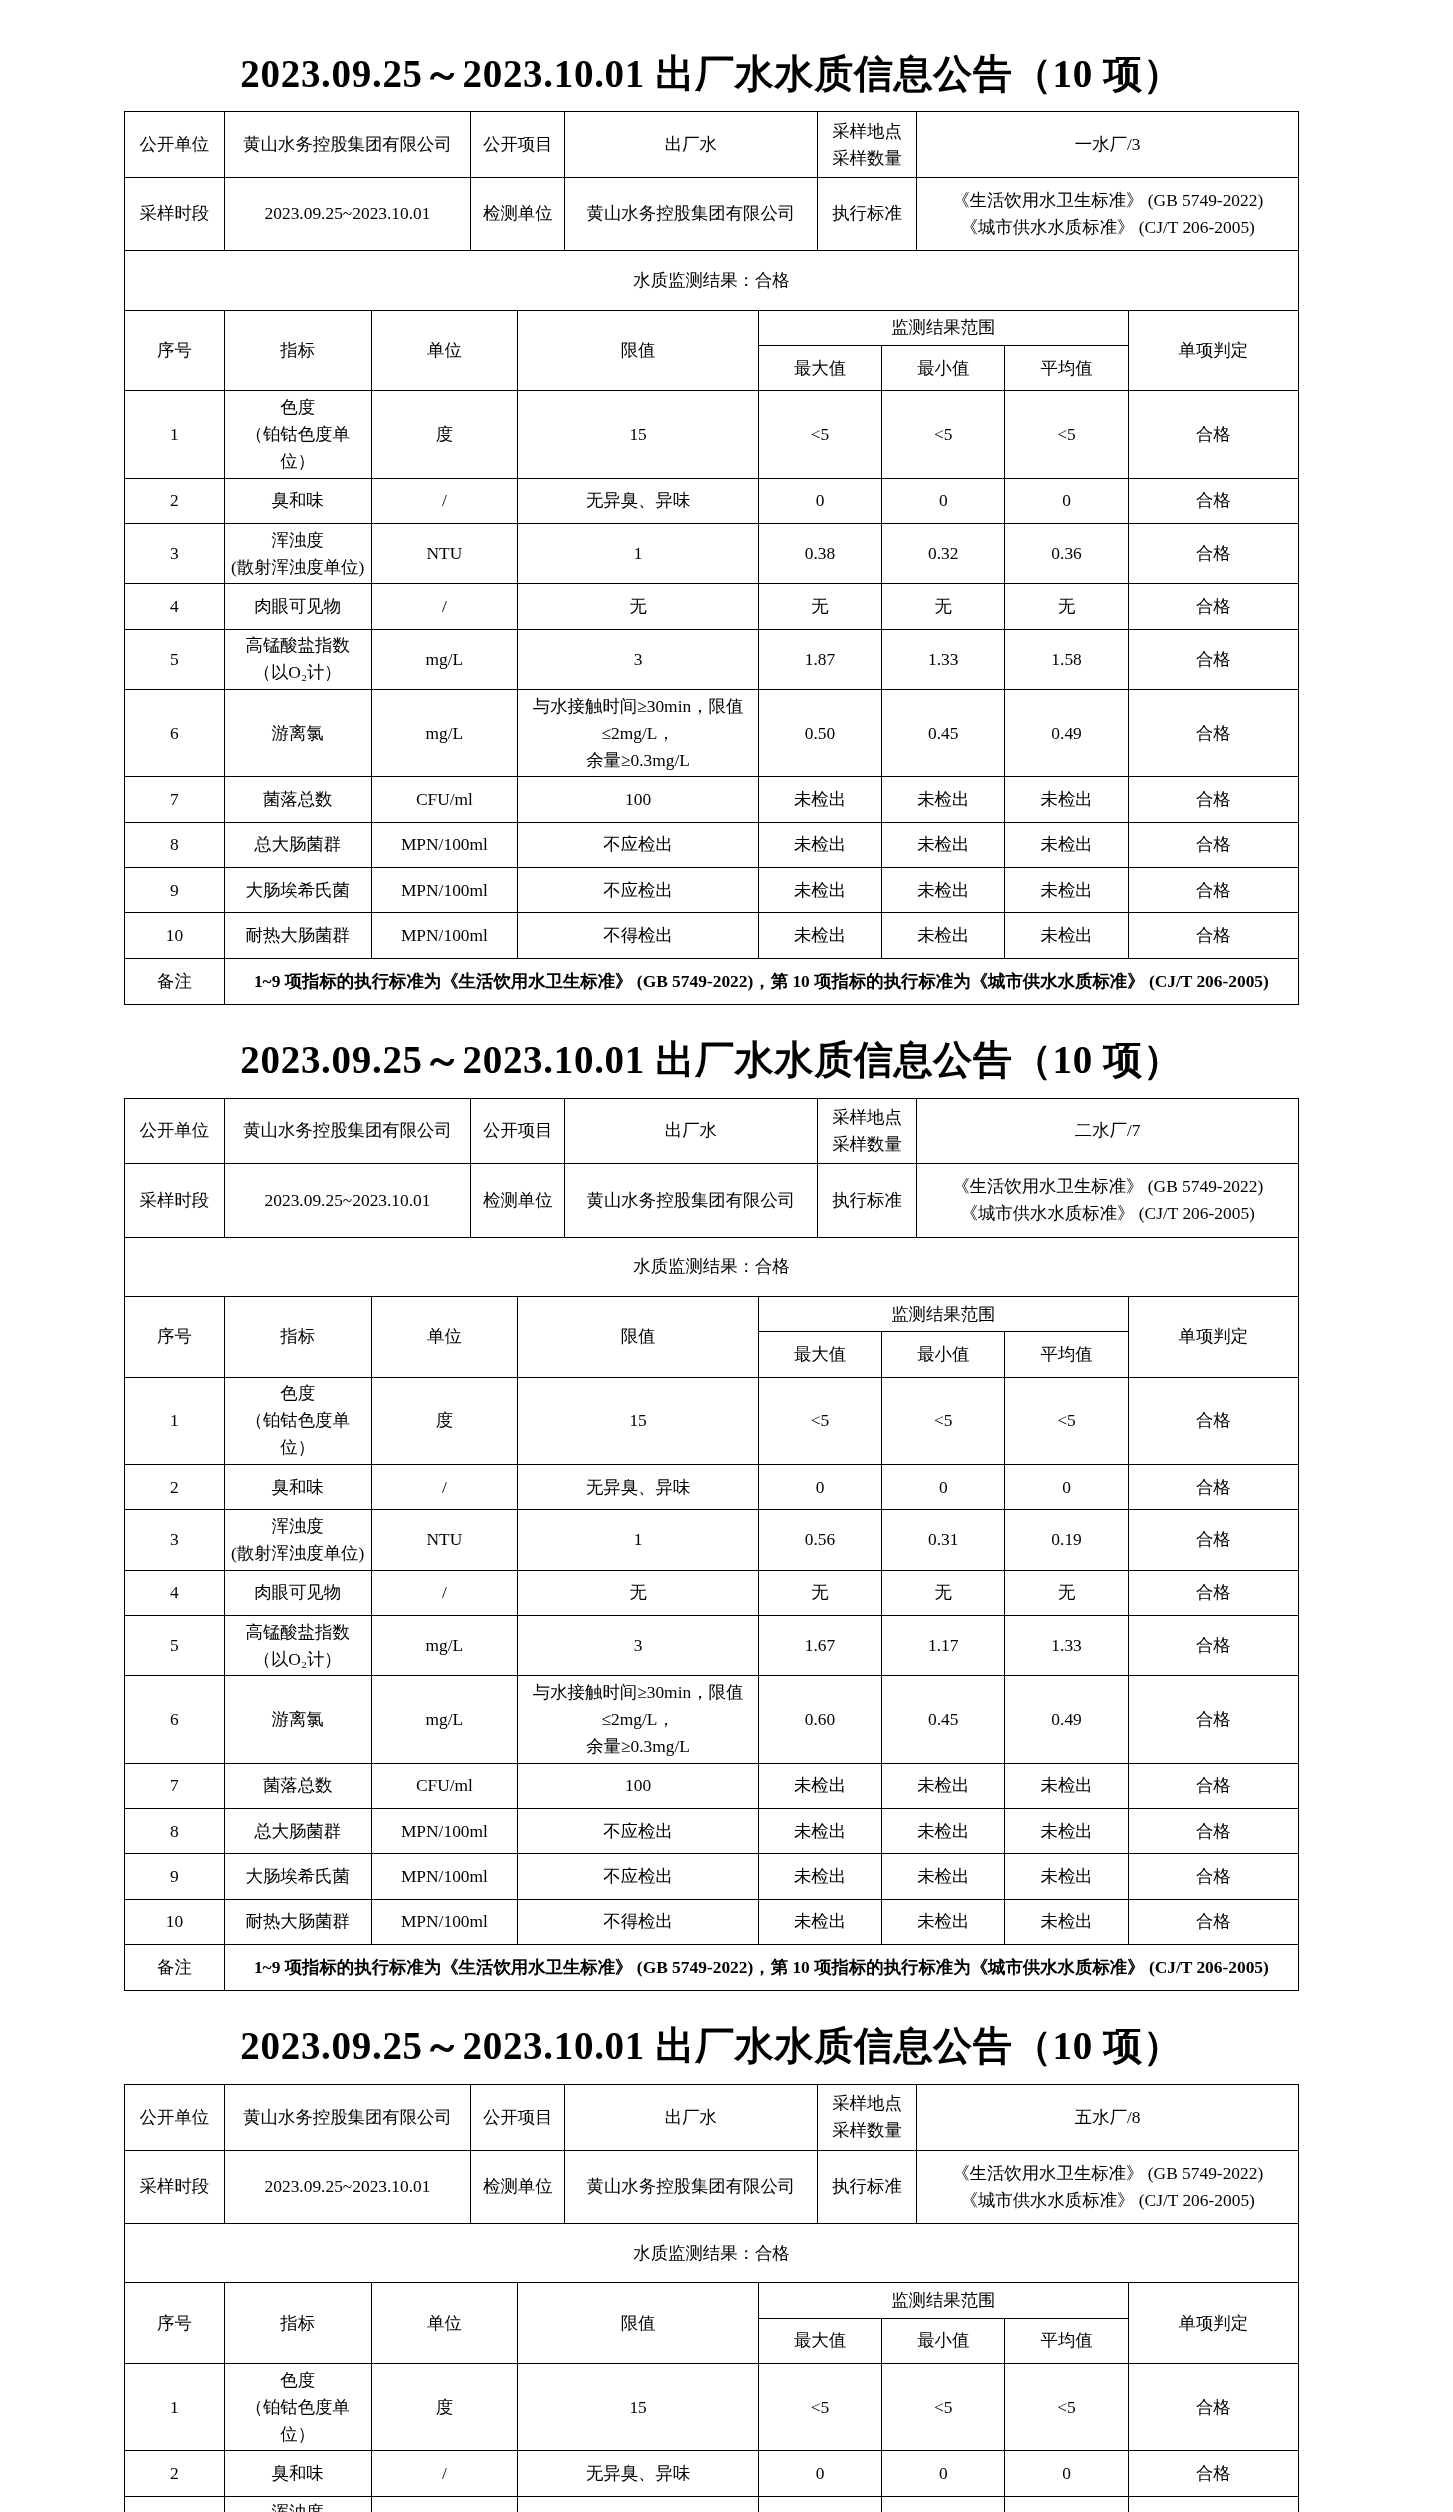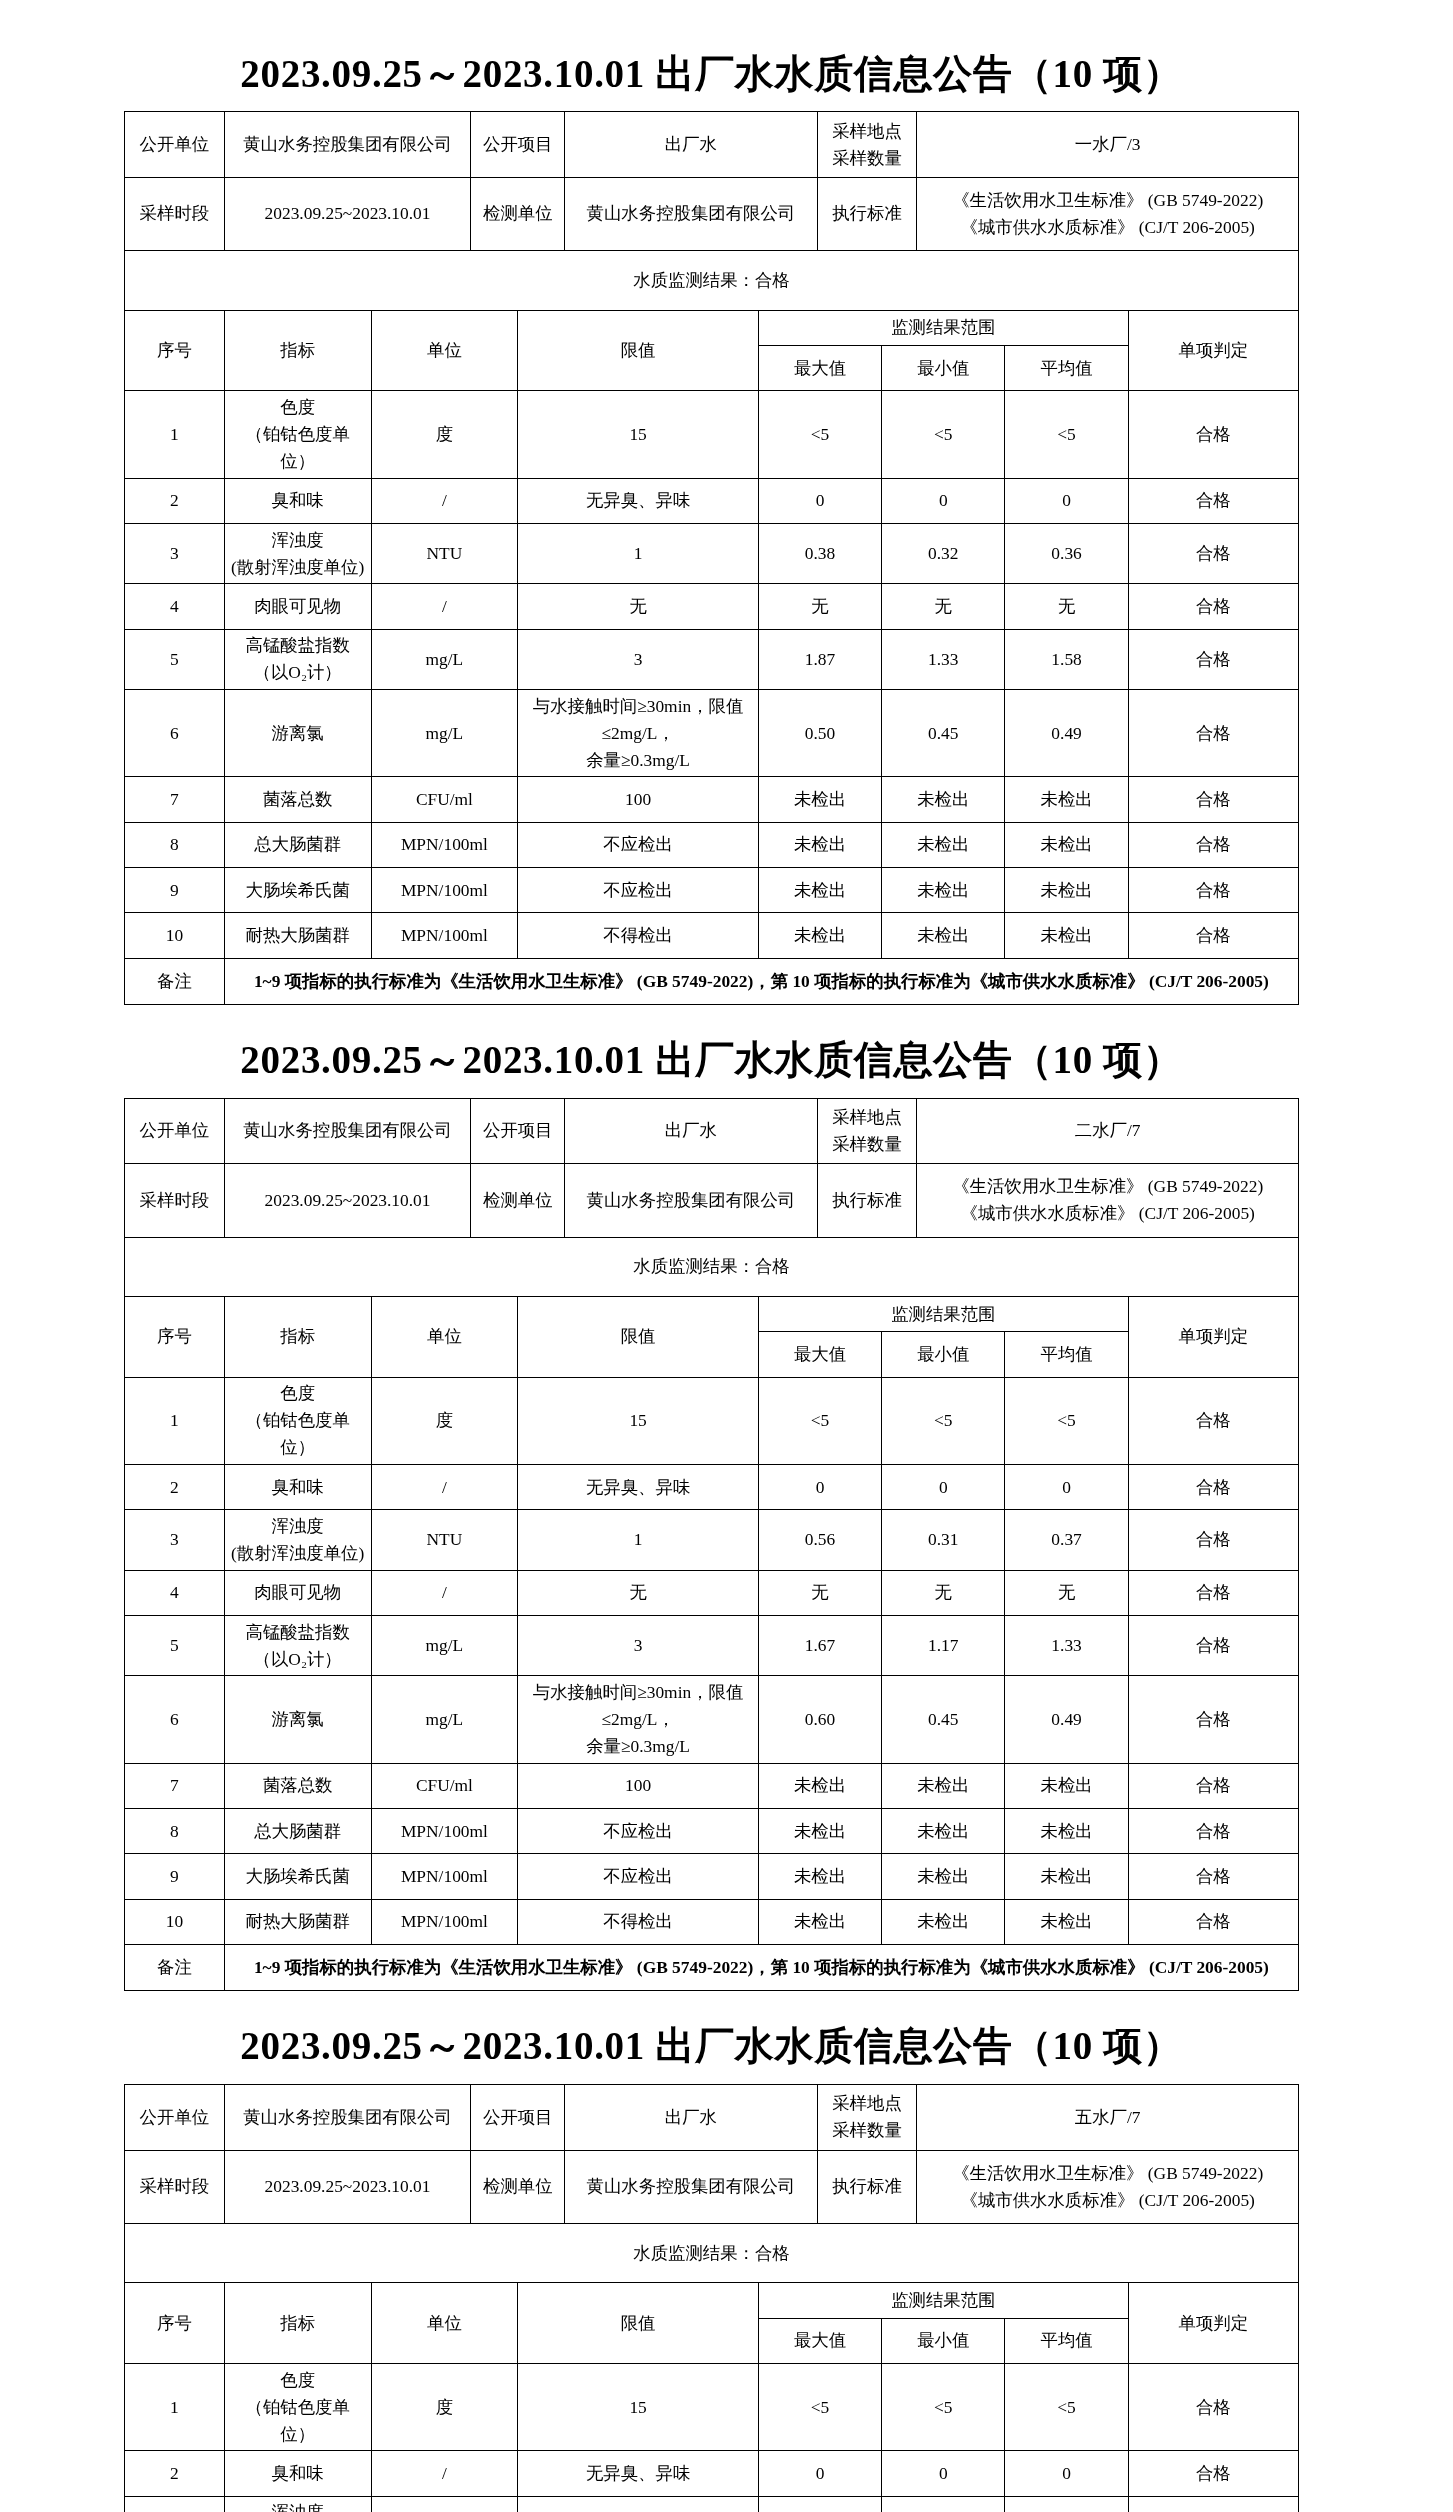--- a/index.html
+++ b/index.html
@@ -304,21 +304,21 @@
           <td>合格</td>
         </tr>
         <tr class="r-data">
           <td>3</td>
           <td>浑浊度
 (散射浑浊度单位)</td>
           <td colspan="2">NTU</td>
           <td colspan="2">1</td>
           <td colspan="2">0.56</td>
           <td colspan="2">0.31</td>
-          <td>0.37</td>
+          <td>0.19</td>
           <td>合格</td>
         </tr>
         <tr class="r-data">
           <td>4</td>
           <td>肉眼可见物</td>
           <td colspan="2">/</td>
           <td colspan="2">无</td>
           <td colspan="2">无</td>
           <td colspan="2">无</td>
           <td>无</td>
@@ -412,21 +412,21 @@
           <col style="width:14.5%">
       </colgroup>
       <tbody>
         <tr class="r-info1">
           <td>公开单位</td>
           <td colspan="2">黄山水务控股集团有限公司</td>
           <td colspan="2">公开项目</td>
           <td colspan="2">出厂水</td>
           <td colspan="2">采样地点
 采样数量</td>
-          <td colspan="3">五水厂/7</td>
+          <td colspan="3">五水厂/8</td>
         </tr>
         <tr class="r-info2">
           <td>采样时段</td>
           <td colspan="2">2023.09.25~2023.10.01</td>
           <td colspan="2">检测单位</td>
           <td colspan="2">黄山水务控股集团有限公司</td>
           <td colspan="2">执行标准</td>
           <td colspan="3">《生活饮用水卫生标准》 (GB 5749-2022)
 《城市供水水质标准》 (CJ/T 206-2005)</td>
         </tr>

